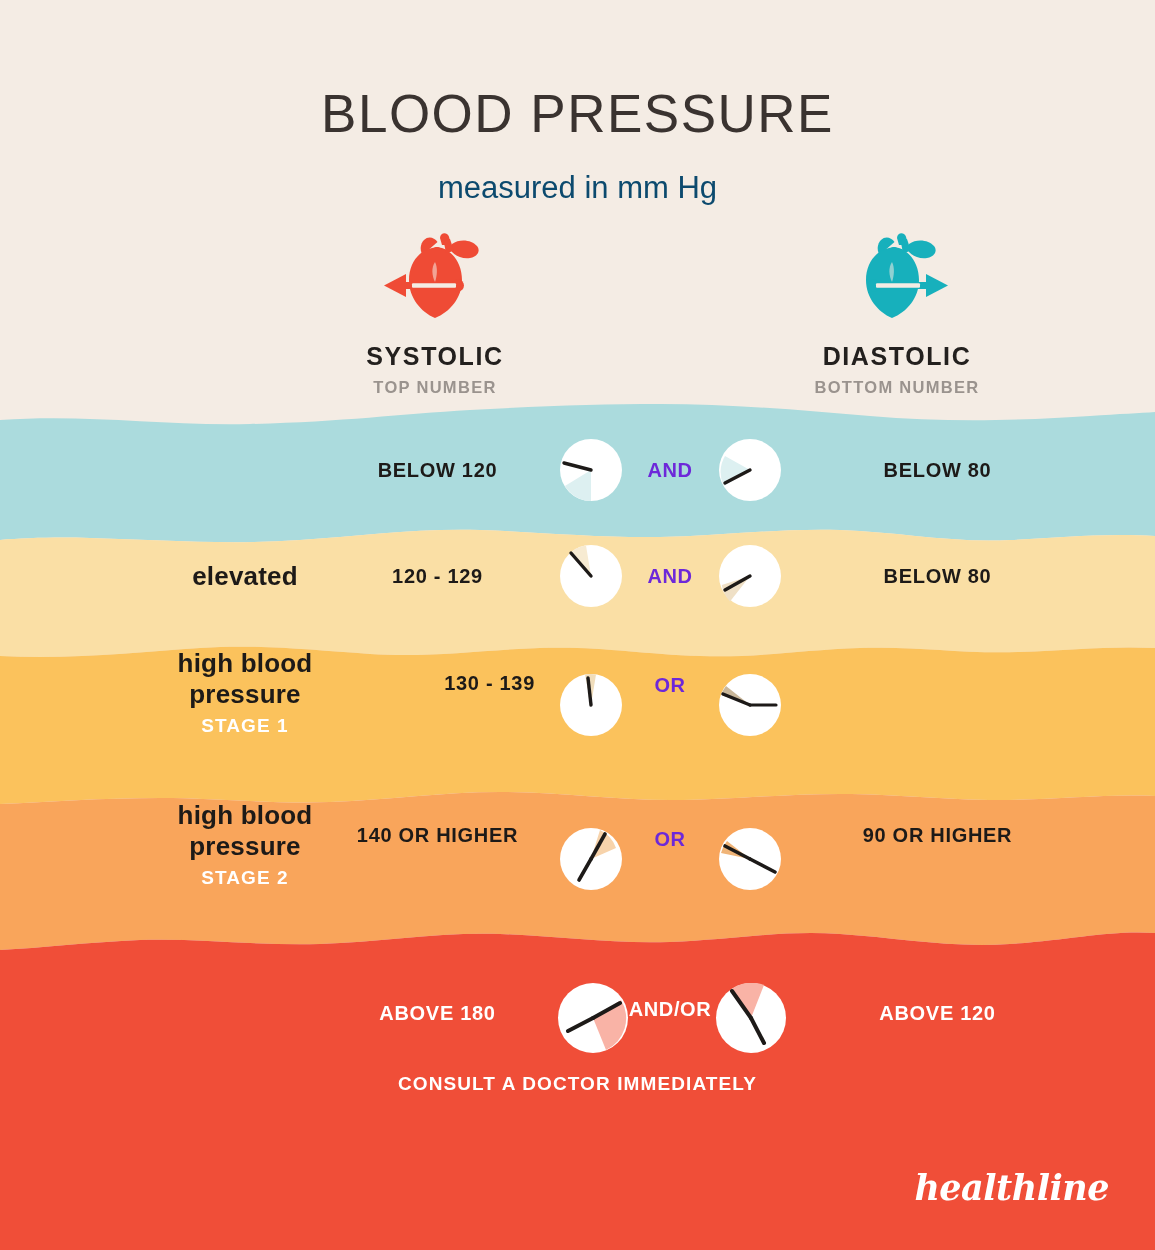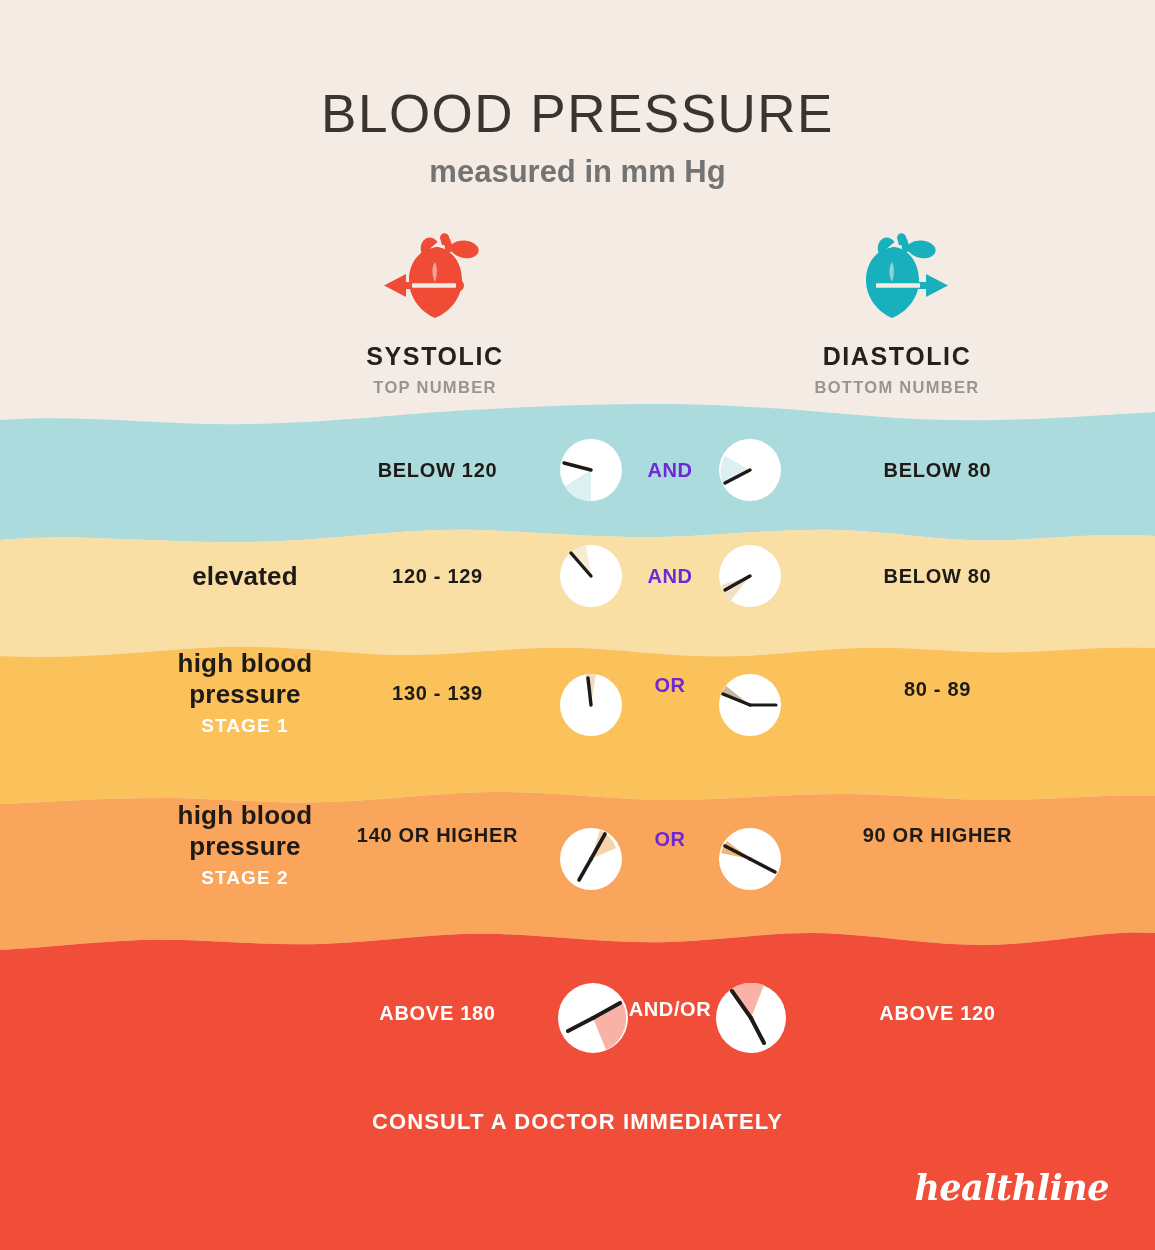--- a/index.html
+++ b/index.html
@@ -35,25 +35,25 @@
   .title {
     margin: 0;
     padding-top: 86px;
     font-size: 53px;
     letter-spacing: 1.5px;
     font-weight: 400;
     color: #3a3330;
     line-height: 1.05;
   }
   .subtitle {
-    margin: 0;
+    margin: 16px;
     padding-top: 12px;
     font-size: 31px;
-    font-weight: 700;
-    color: #737373;
+    font-weight: 400;
+    color: #0c4a6e;
   }
   
   .col-heads {
     position: absolute;
     top: 232px;
     left: 0; right: 0;
     z-index: 2;
     height: 170px;
   }
   .col-head {
@@ -138,25 +138,24 @@
     width: 62px;
     height: 62px;
   }
   .gauge.sys { left: 560px; }
   .gauge.dia { left: 719px; }
   .cell-note {
     left: 210px;
     width: 735px;
   }
   .note-text {
-    font-size: 22px;
+    font-size: 19px;
     font-weight: bold;
     letter-spacing: 1.1px;
     color: #ffffff;
-    margin-top: 36px;
   }
   
   .row.crisis .label-main,
   .row.crisis .val-text,
   .row.crisis .conj-text {
     color: #ffffff;
   }
   
   .logo {
     position: absolute;
@@ -331,43 +330,40 @@
     <div class="cell cell-dia-val">
       <div class="val-text">BELOW 80</div>
     </div>
   </div>
 
   <div class="row" style="top:668px;height:90px;">
     <div class="cell cell-label" style="top:-20px;">
       <div class="label-main">high blood pressure</div>
       <div class="label-stage">STAGE 1</div>
     </div>
-    <div class="cell cell-sys-val" style="top:10px;">
+    <div class="cell cell-sys-val" style="top:0;text-align:right;">
       <div class="val-text">130 - 139</div>
     </div>
     <div class="gauge sys" style="top:6px;">
       <svg width="62" height="62" viewBox="0 0 62 62">
         <circle cx="31" cy="31" r="31" fill="#ffffff"></circle>
         <path d="M31 31 L25 0.6 A31 31 0 0 1 36 0.5 Z" fill="#f0ddbb"></path>
         <line x1="31" y1="31" x2="28" y2="4" stroke="#1d1a18" stroke-width="3.4" stroke-linecap="round"></line>
       </svg>
     </div>
     <div class="cell cell-conj" style="top:6px;">
       <div class="conj-text">OR</div>
     </div>
     <div class="gauge dia" style="top:6px;">
       <svg width="62" height="62" viewBox="0 0 62 62">
         <circle cx="31" cy="31" r="31" fill="#ffffff"></circle>
         <path d="M31 31 L2 21 A31 31 0 0 1 7 12 Z" fill="#c9b79a"></path>
         <line x1="31" y1="31" x2="4" y2="20" stroke="#1d1a18" stroke-width="3.4" stroke-linecap="round"></line>
         <line x1="31" y1="31" x2="57" y2="31" stroke="#1d1a18" stroke-width="3.2" stroke-linecap="round"></line>
       </svg>
-    </div>
-    <div class="cell cell-dia-val" style="top:6px;">
-      <div class="val-text">80 - 89</div>
     </div>
   </div>
 
   <div class="row" style="top:820px;height:90px;">
     <div class="cell cell-label" style="top:-20px;">
       <div class="label-main">high blood pressure</div>
       <div class="label-stage">STAGE 2</div>
     </div>
     <div class="cell cell-sys-val" style="top:0px;">
       <div class="val-text">140 OR HIGHER</div>

